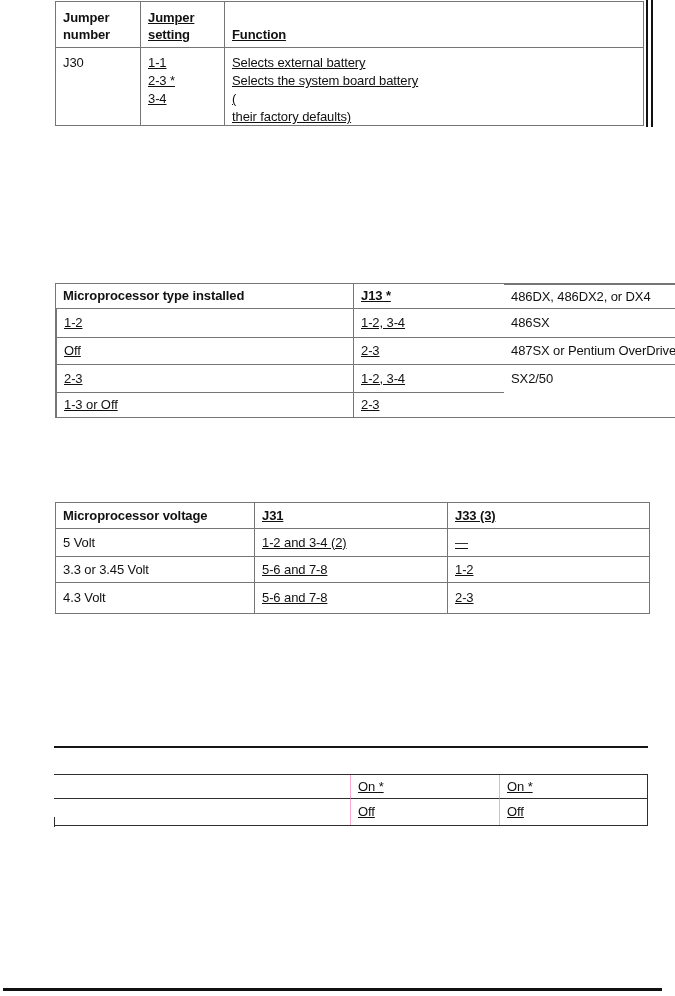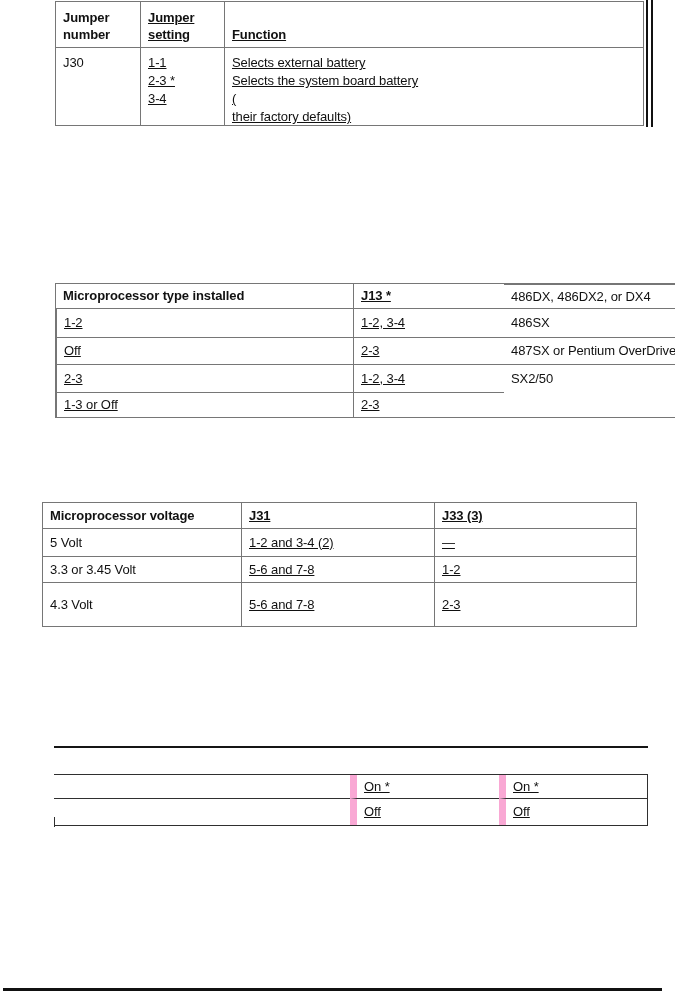--- a/index.html
+++ b/index.html
@@ -27,31 +27,31 @@
   .change-bar{position:absolute;top:0;width:2px;height:127px;background:#111111;}
   #cbar1{left:646px;}
   #cbar2{left:651px;}
 
   
   #table2{left:55px;top:283px;width:673px;height:135px;
           grid-template-columns:297px 151px 1fr;
           grid-template-rows:24px 29px 27px 28px 1fr;}
 
   
-  #table3{left:42px;top:502px;width:595px;height:125px;
+  #table3{left:55px;top:502px;width:595px;height:112px;
           grid-template-columns:198px 193px 1fr;
           grid-template-rows:25px 28px 26px 1fr;}
 
   
   #rule-top{position:absolute;left:54px;top:746px;width:594px;height:2px;background:#151515;}
 
   
   #table4{left:54px;top:774px;width:594px;height:52px;border:1px solid #2f2f2f;border-left:none;
           grid-template-columns:296px 149px 1fr;grid-template-rows:23px 1fr;}
-  #table4 .bl{border-left:7px solid #f9a8d4;}
+  #table4 .bl{border-left:1px solid #f9a8d4;}
   #table4 .bt{border-top:1px solid #2f2f2f;}
   #table4-left-tick{position:absolute;left:54px;top:817px;width:1px;height:10px;background:#2f2f2f;}
 
   
   #rule-bottom{position:absolute;left:3px;top:988px;width:659px;height:3px;background:#111111;}
 </style>
 </head>
 <body>
 
 <div class="page">

